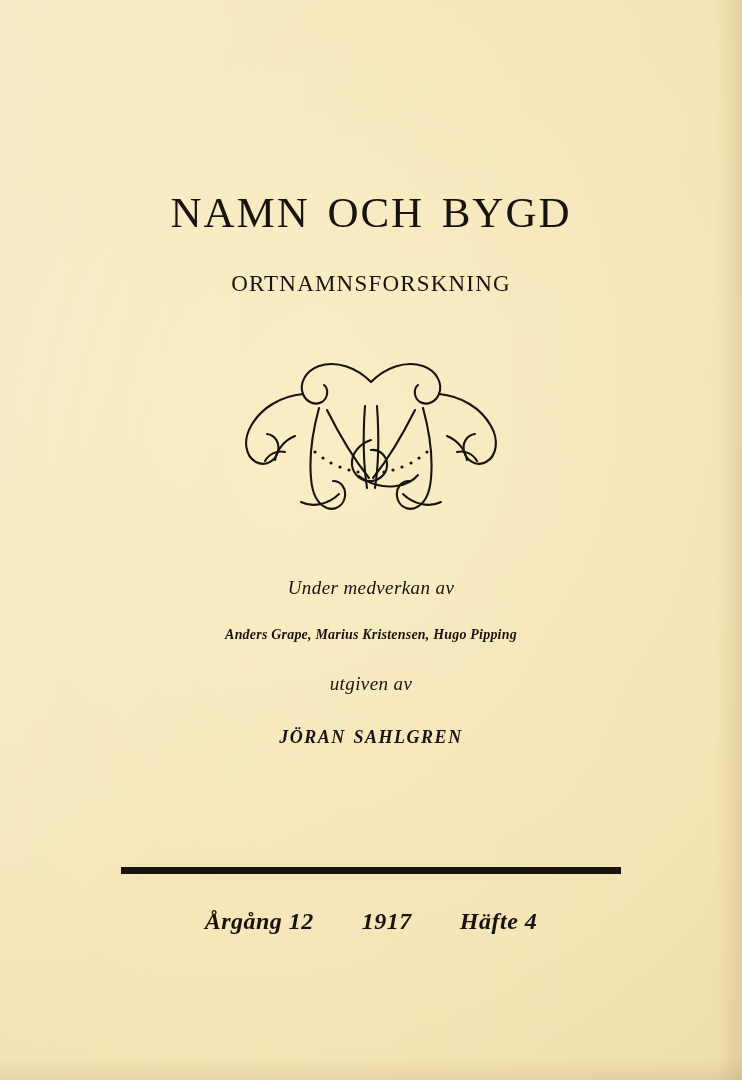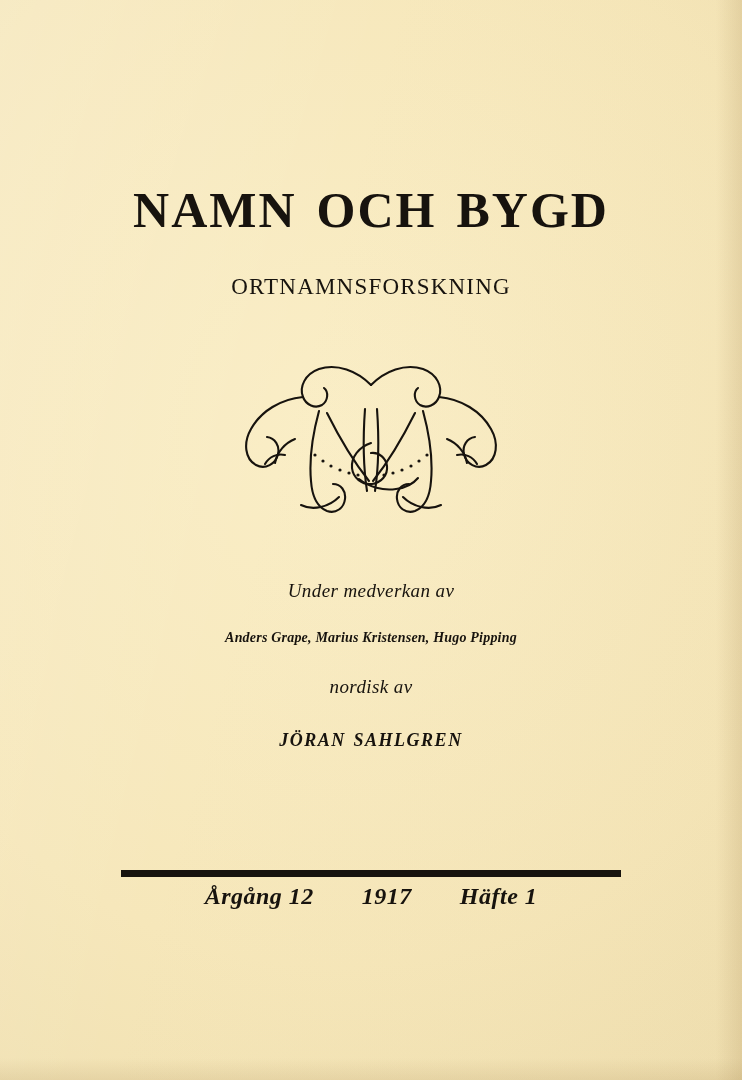--- a/index.html
+++ b/index.html
@@ -40,25 +40,25 @@
   .content {
     position: relative;
     width: 100%;
     height: 100%;
     box-sizing: border-box;
     padding: 0 62px;
     text-align: center;
   }
 
   .main-title {
-    margin: 0;
+    margin: 8px;
     padding-top: 166px;
     font-family: "Liberation Serif", serif;
-    font-weight: bold;
-    font-size: 72px;
+    font-weight: normal;
+    font-size: 62px;
     line-height: 1.04;
     letter-spacing: 2px;
     white-space: nowrap;
     font-variant: small-caps;
     text-transform: lowercase;
   }
 
   .subtitle-1 {
     margin: 0;
     padding-top: 22px;
@@ -124,21 +124,21 @@
 
   .rule {
     margin: 0 auto;
     margin-top: 118px;
     width: 500px;
     height: 7px;
     background: #17130e;
   }
 
   .issue-line {
-    padding-top: 6px;
+    padding-top: 34px;
     font-size: 24px;
     font-style: italic;
     font-weight: bold;
     letter-spacing: 0.5px;
     display: flex;
     justify-content: center;
     gap: 48px;
   }
   .issue-line span { white-space: nowrap; }
 </style>
@@ -197,25 +197,25 @@
       </g>
 
       <path d="M140 146c-10 10-26 14-38 8"></path>
       <path d="M204 146c10 10 26 14 38 8"></path>
     </svg>
   </div>
 
   <div class="credits">
     <p class="credits-line">Under medverkan av</p>
     <p class="credits-line contributors">Anders Grape, Marius Kristensen, Hugo Pipping</p>
-    <p class="credits-line utgiven">nordisk av</p>
+    <p class="credits-line utgiven">utgiven av</p>
     <p class="credits-line editor">Jöran Sahlgren</p>
   </div>
 
   <div class="rule"></div>
 
   <div class="issue-line">
     <span>Årgång 12</span>
     <span>1917</span>
-    <span>Häfte 1</span>
+    <span>Häfte 4</span>
   </div>
 
 </div>
 
 </body></html>

